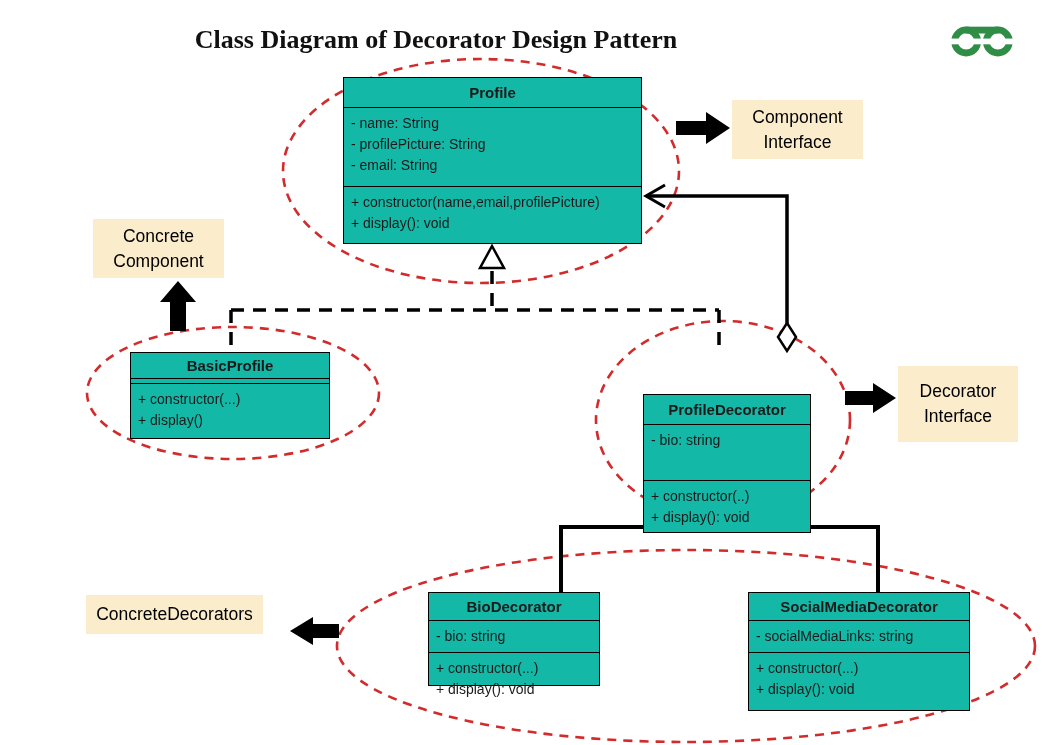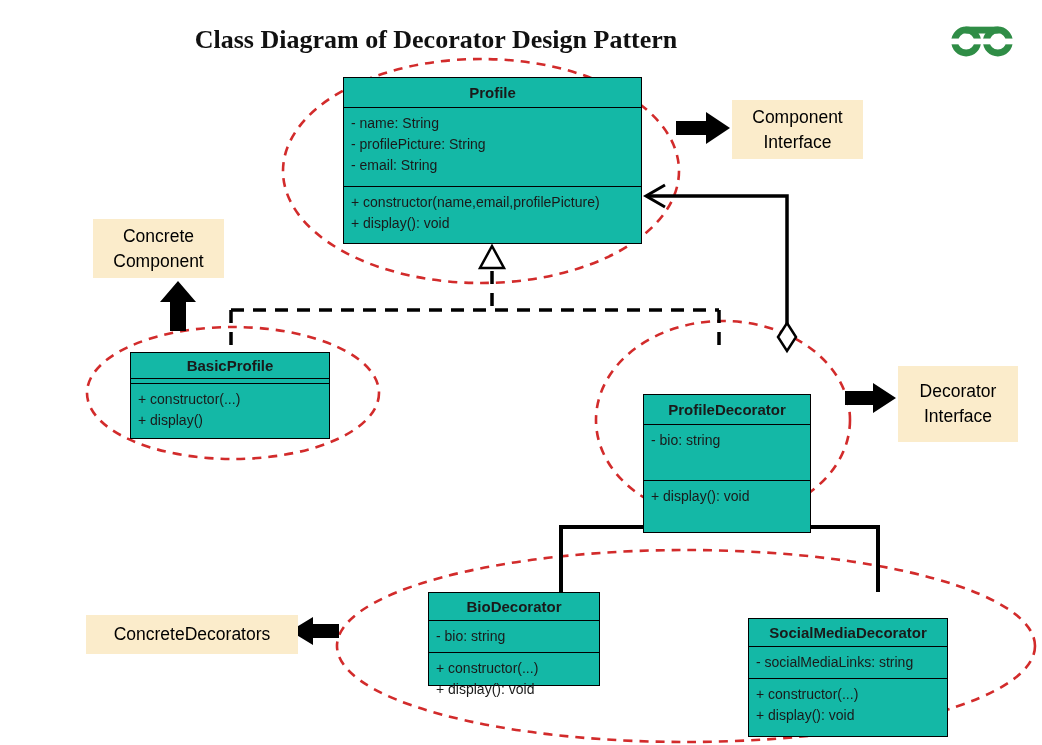--- a/index.html
+++ b/index.html
@@ -97,36 +97,37 @@
       <div class="uml-line">+ display()</div>
     </div>
   </div>
 
   <div class="uml-box" style="left:643px;top:350px;width:168px;height:139px;margin-top:44px;">
     <div class="uml-header" style="height:30px;">ProfileDecorator</div>
     <div class="uml-section with-divider" style="height:56px;">
       <div class="uml-line">- bio: string</div>
     </div>
     <div class="uml-section">
+      <div class="uml-line">+ constructor(..)</div>
       <div class="uml-line">+ display(): void</div>
     </div>
   </div>
 
   <div class="uml-box" style="left:428px;top:592px;width:172px;height:94px;">
     <div class="uml-header" style="height:28px;">BioDecorator</div>
     <div class="uml-section with-divider" style="height:32px;">
       <div class="uml-line">- bio: string</div>
     </div>
     <div class="uml-section">
       <div class="uml-line">+ constructor(...)</div>
       <div class="uml-line">+ display(): void</div>
     </div>
   </div>
 
-  <div class="uml-box" style="left:748px;top:592px;width:200px;height:119px;margin-top:26px;">
+  <div class="uml-box" style="left:748px;top:592px;width:222px;height:119px;">
     <div class="uml-header" style="height:28px;">SocialMediaDecorator</div>
     <div class="uml-section with-divider" style="height:32px;">
       <div class="uml-line">- socialMediaLinks: string</div>
     </div>
     <div class="uml-section">
       <div class="uml-line">+ constructor(...)</div>
       <div class="uml-line">+ display(): void</div>
     </div>
   </div>
 
@@ -138,17 +139,17 @@
   <div class="note-label" style="left:93px;top:219px;width:131px;height:59px;background:#fbeccb;">
     <span>Concrete</span>
     <span>Component</span>
   </div>
 
   <div class="note-label" style="left:898px;top:366px;width:120px;height:76px;background:#fbeccb;">
     <span>Decorator</span>
     <span>Interface</span>
   </div>
 
-  <div class="note-label" style="left:86px;top:615px;width:212px;height:39px;background:#fbeccb;">
+  <div class="note-label" style="left:86px;top:595px;width:177px;height:39px;background:#fbeccb;">
     <span>ConcreteDecorators</span>
   </div>
 
 </div>
 
 </body></html>

